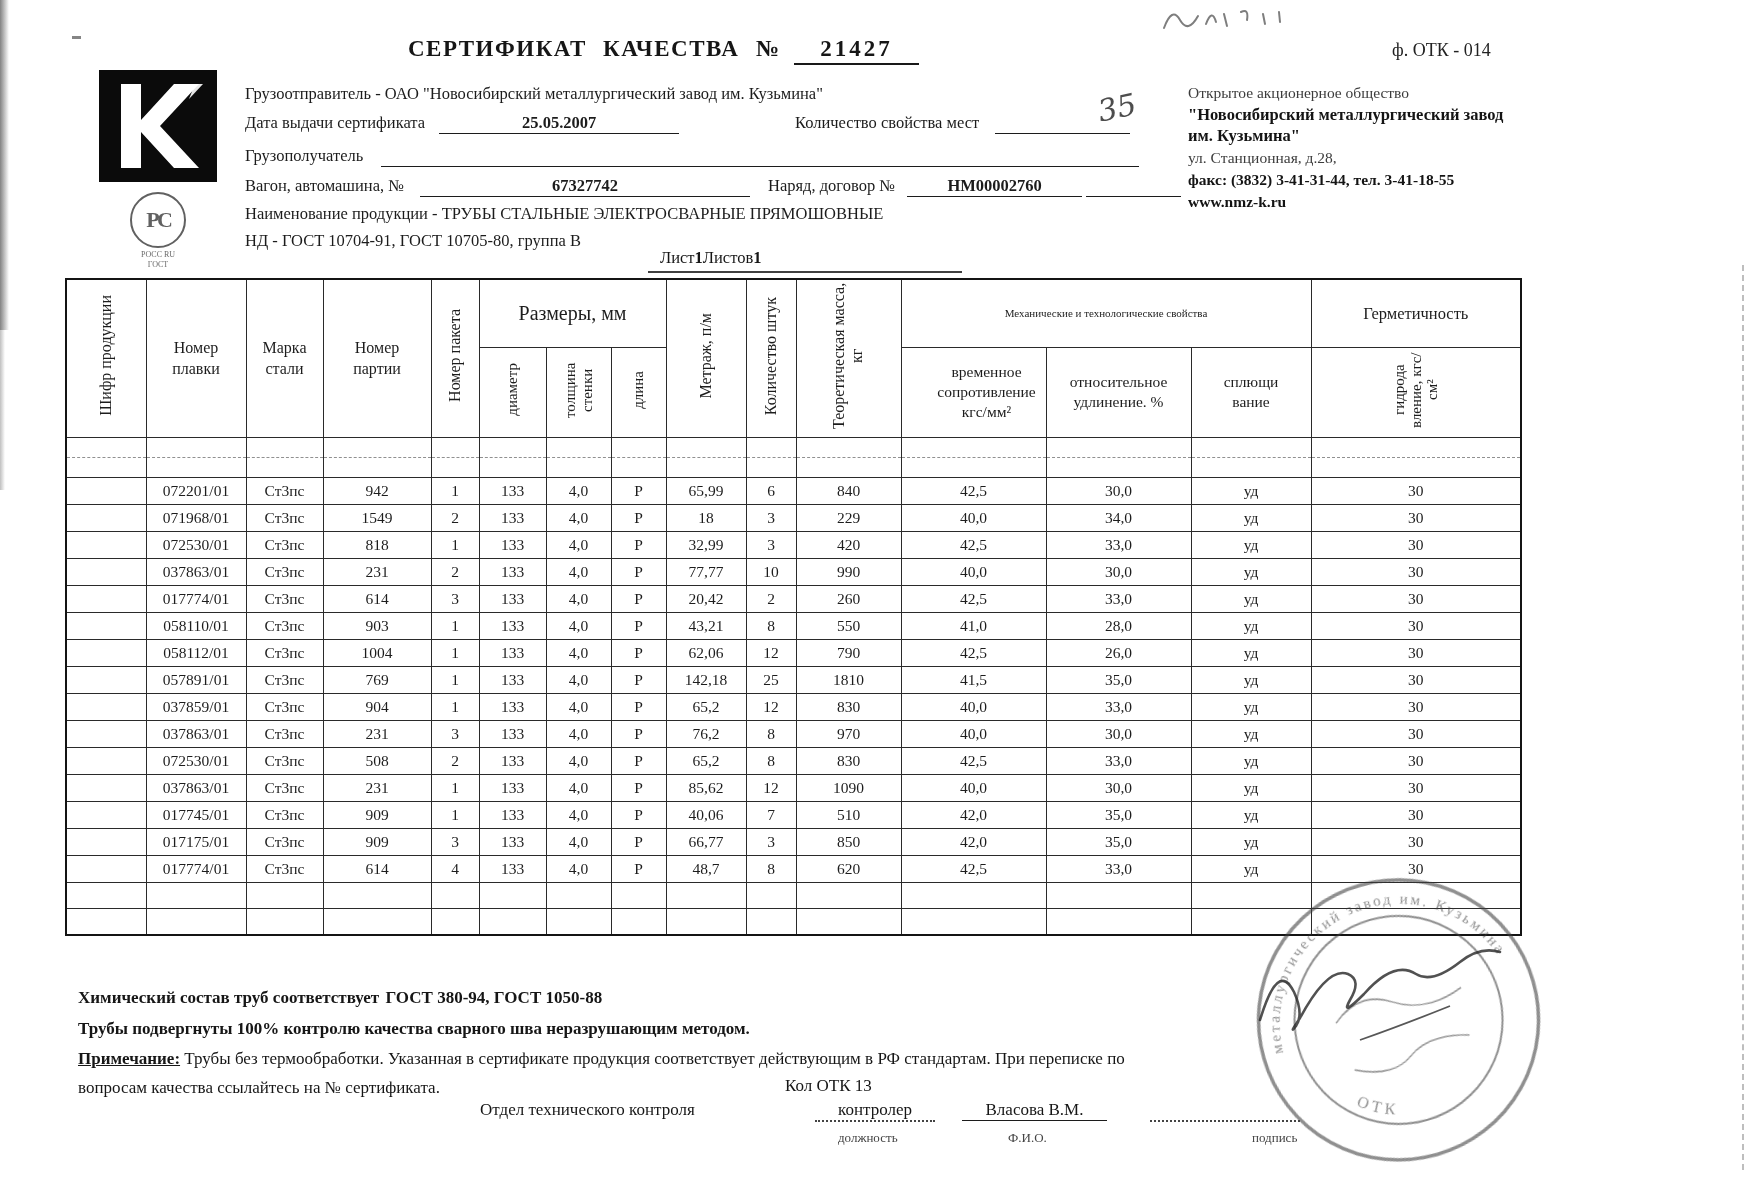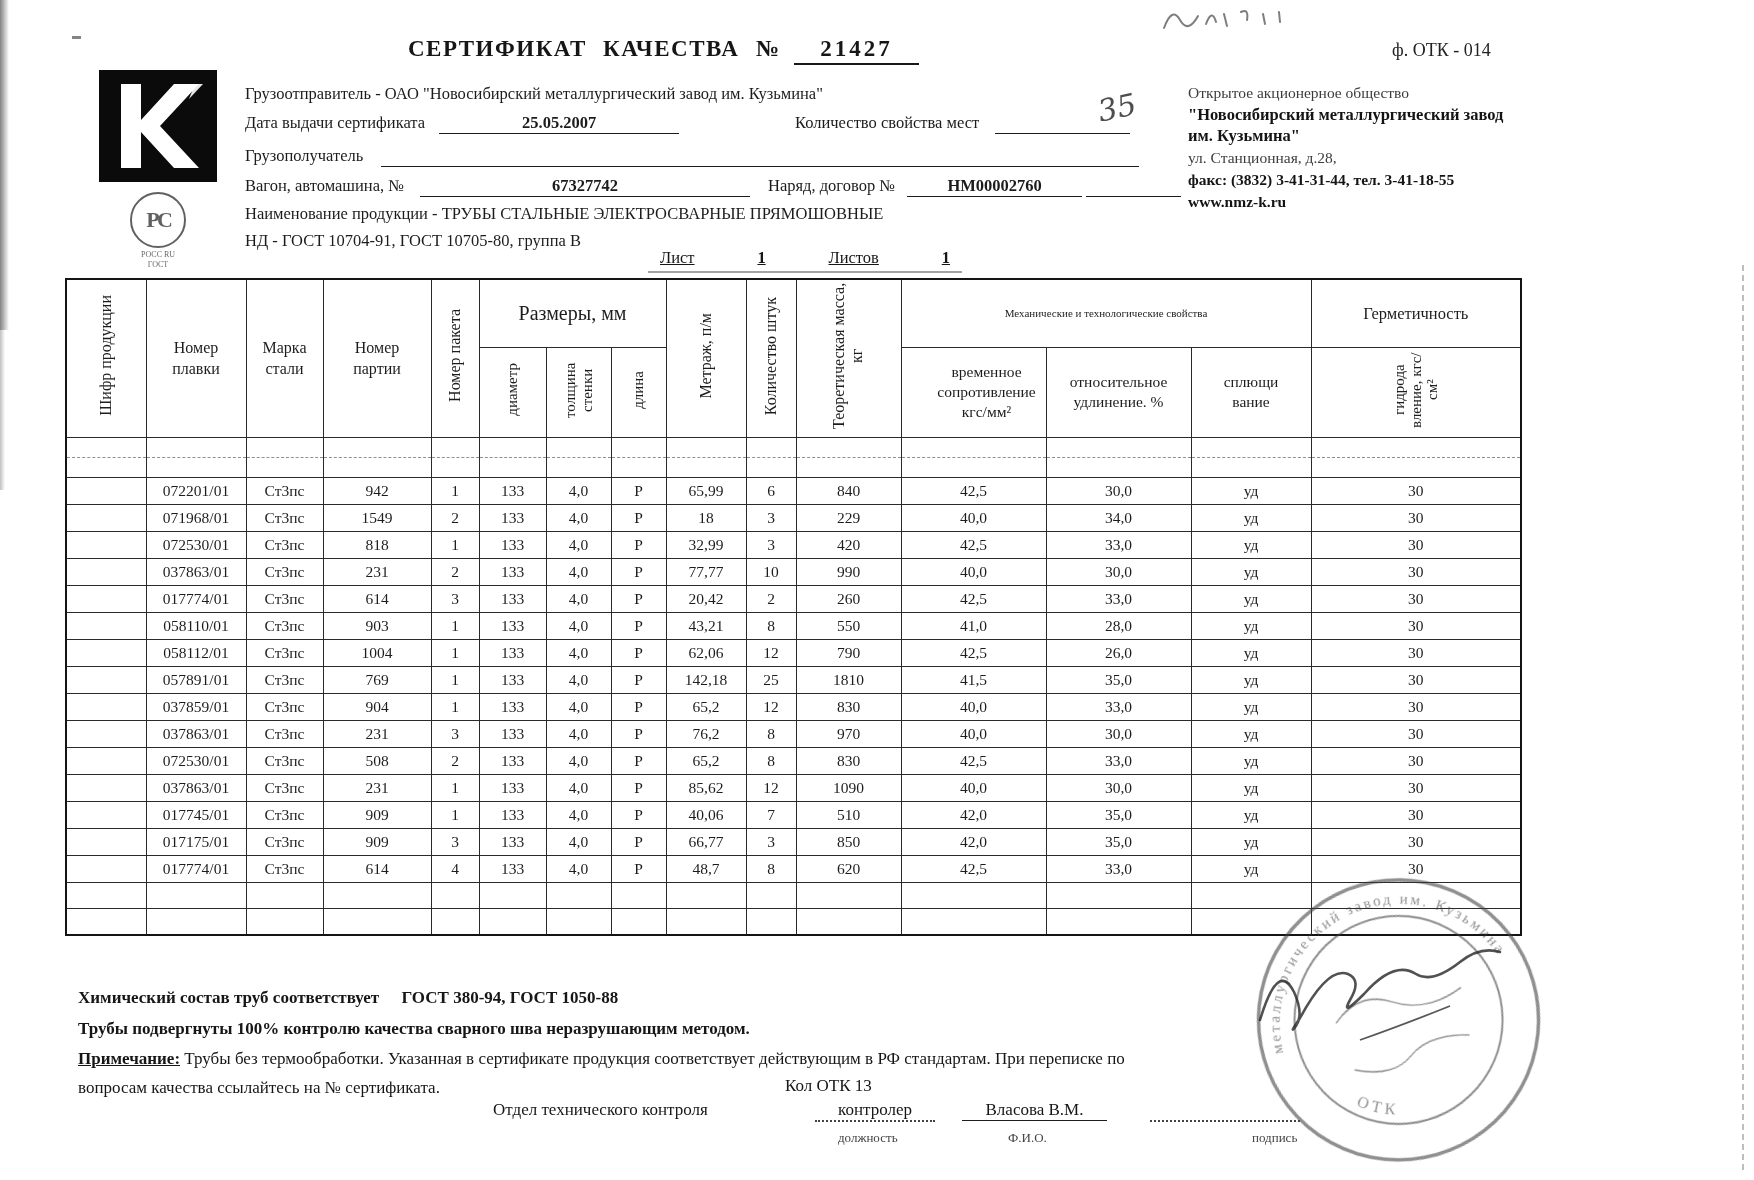--- a/index.html
+++ b/index.html
@@ -26,22 +26,22 @@
     letter-spacing:1.5px;word-spacing:9px;white-space:nowrap;}
   .cert-no{display:inline-block;border-bottom:2.2px solid #191919;padding:0 26px 1px 26px;margin-left:14px;letter-spacing:3px;}
   .form-code{position:absolute;left:1392px;top:40px;font-size:18px;color:#222;}
   .hw-top{position:absolute;left:1158px;top:2px;opacity:.65;}
   
   .fline{position:absolute;font-size:16.5px;white-space:nowrap;color:#1c1c1c;}
   .ul{display:inline-block;border-bottom:1.8px solid #1c1c1c;text-align:center;}
   .b{font-weight:bold;}
   .hw-35{position:absolute;left:1098px;top:90px;font-size:30px;font-style:italic;
     color:#2e2e2e;transform:rotate(-12deg);opacity:.85;font-family:"DejaVu Serif",serif;}
-  .sheet-line{position:absolute;left:648px;top:248px;width:290px;border-bottom:2px solid #a3a3a3;
-    font-size:16.5px;display:flex;justify-content:space-between;padding:0 12px 3px 12px;text-decoration:underline;}
+  .sheet-line{position:absolute;left:648px;top:248px;width:290px;border-bottom:2px solid #404040;
+    font-size:16.5px;display:flex;padding:0 12px 3px 12px;}
   .company{position:absolute;left:1188px;top:82px;width:382px;
     font-size:15.5px;line-height:1.42;color:#3c3c3c;}
   .company .c-bold{font-weight:bold;color:#141414;font-size:16.5px;line-height:1.3;}
   .company .c-bold2{font-weight:bold;color:#141414;}
   
   table.cert{position:absolute;left:65px;top:278px;width:1455px;border-collapse:collapse;
     table-layout:fixed;border:2.6px solid #141414;font-size:15.5px;color:#1d1d1d;}
   table.cert th,table.cert td{border:1.3px solid #2a2a2a;padding:0;text-align:center;overflow:hidden;}
   table.cert th{font-weight:normal;font-size:16px;line-height:1.3;}
   tr.h1{height:68px;} tr.h2{height:86px;}
@@ -510,31 +510,31 @@
     <td data-field="tensile"></td>
     <td data-field="elong"></td>
     <td data-field="flatten"></td>
     <td data-field="hydro"></td>
   </tr>
       </tbody>
 </table>
 
 <div class="foot b" style="left:78px;top:988px;">
   <span>Химический состав труб соответствует</span>
-  <span style="margin-left:18px;">ГОСТ 380-94, ГОСТ 1050-88</span>
+  <span style="margin-left:2px;">ГОСТ 380-94, ГОСТ 1050-88</span>
 </div>
 <div class="foot b" style="left:78px;top:1019px;">Трубы подвергнуты 100% контролю качества сварного шва неразрушающим методом.</div>
 <div class="foot" style="left:78px;top:1049px;">
   <span class="b" style="text-decoration:underline;">Примечание:</span>
   <span>Трубы без термообработки. Указанная в сертификате продукция соответствует действующим в РФ стандартам. При переписке по</span>
 </div>
 <div class="foot" style="left:78px;top:1078px;">вопросам качества ссылайтесь на № сертификата.</div>
 <div class="foot" style="left:785px;top:1076px;">Кол ОТК   13</div>
 
-<div class="foot" style="left:493px;top:1100px;">Отдел технического контроля</div>
+<div class="foot" style="left:480px;top:1100px;">Отдел технического контроля</div>
 <div class="foot" style="left:815px;top:1100px;">
   <span class="dotted-ul" style="width:120px;">контролер</span>
 </div>
 <div class="foot" style="left:962px;top:1100px;">
   <span class="ul" style="width:145px;">Власова В.М.</span>
 </div>
 <div class="foot" style="left:1150px;top:1100px;">
   <span class="dotted-ul" style="width:150px;">&nbsp;</span>
 </div>
 <div class="sublabel" style="left:838px;top:1130px;">должность</div>

